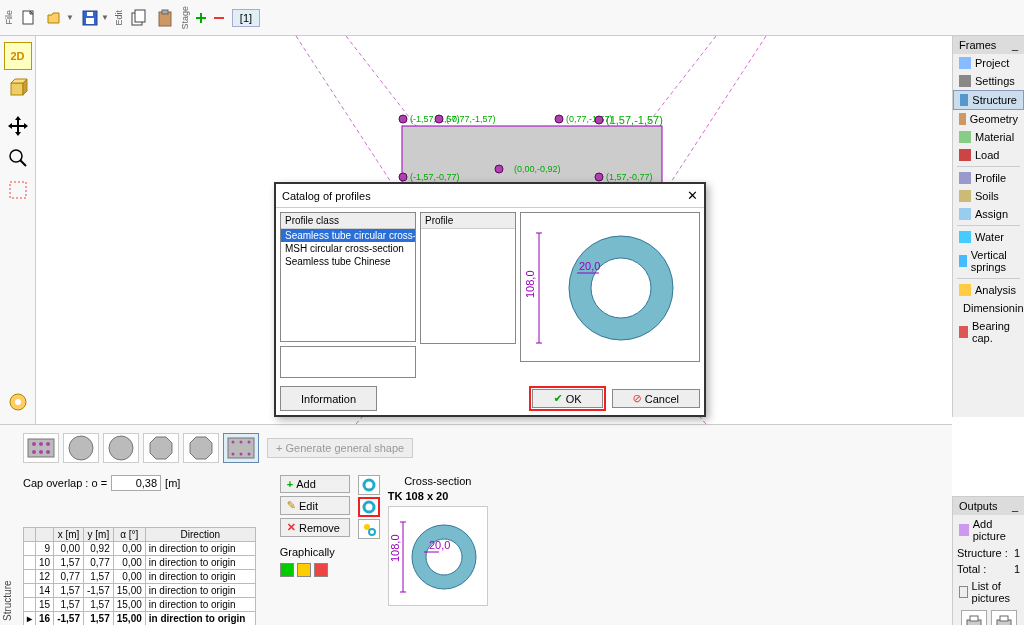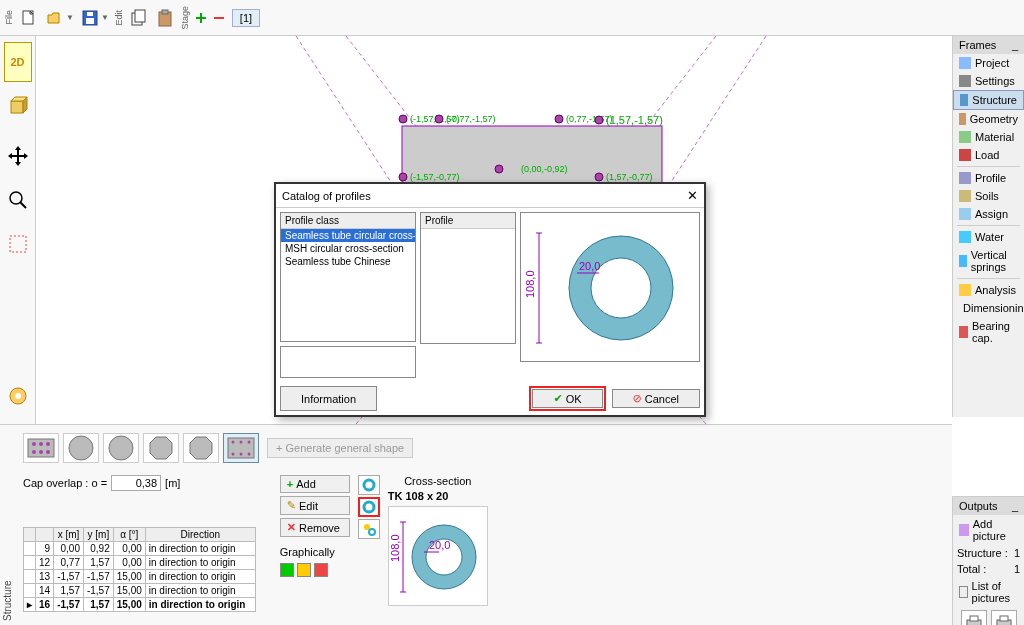--- a/index.html
+++ b/index.html
@@ -7,21 +7,21 @@
 
 
 .top-toolbar { height: 36px; border-bottom: 1px solid #ccc; display: flex; align-items: center; padding: 0 2px; background: #f8f8f8; }
 .top-toolbar .btn { width: 24px; height: 24px; margin: 0 1px; border: 1px solid transparent; display: flex; align-items: center; justify-content: center; cursor: pointer; }
 .vlabel { writing-mode: vertical-rl; transform: rotate(180deg); font-size: 9px; color: #666; padding: 0 2px; }
 .top-toolbar .dropdown-arrow { font-size: 8px; color: #666; margin-left: -2px; padding-right: 3px; }
 .top-toolbar .tab-btn { background: #e0eef6; border: 1px solid #aac; padding: 2px 7px; margin-left: 4px; cursor: pointer; }
 
 
 .left-toolbar { position: absolute; left: 0; top: 36px; width: 36px; height: 388px; border-right: 1px solid #ccc; background: #f8f8f8; display: flex; flex-direction: column; align-items: center; padding-top: 4px; }
-.left-toolbar .lbtn { width: 28px; height: 40px; margin: 2px 7px; border: 1px solid transparent; display: flex; align-items: center; justify-content: center; cursor: pointer; }
+.left-toolbar .lbtn { width: 28px; height: 28px; margin: 2px 7px; border: 1px solid transparent; display: flex; align-items: center; justify-content: center; cursor: pointer; }
 .left-toolbar .lbtn.active { border: 1px solid #b90; background: #ffffc0; }
 .left-toolbar .gear { position: absolute; bottom: 6px; }
 
 
 .canvas { position: absolute; left: 36px; top: 36px; right: 72px; height: 388px; background: #fff; overflow: hidden; }
 
 
 .right-panel { position: absolute; right: 0; top: 36px; width: 72px; height: 381px; background: #f0f0f0; border-left: 1px solid #ccc; }
 .rp-header { background: #dcdcdc; padding: 3px 6px; font-size: 11px; display: flex; justify-content: space-between; align-items: center; cursor: pointer; }
 .rp-item { padding: 3px 6px; display: flex; align-items: center; gap: 4px; cursor: pointer; font-size: 10px; }
@@ -208,21 +208,21 @@
         <circle cx="5" cy="5" r="4" fill="#a4a" stroke="#606"></circle>
       </svg>
       <span style="color:#0a0;font-size:9px">(0,77,-1,57)</span>
     </div>
     <div style="position: absolute; left: 558px; top: 78px; display: flex; align-items: center; gap: 2px;">
       <svg width="10" height="10">
         <circle cx="5" cy="5" r="4" fill="#a4a" stroke="#606"></circle>
       </svg>
       <span style="color:#0a0;font-size:11px">(1,57,-1,57)</span>
     </div>
-    <div style="position: absolute; left: 458px; top: 128px; display: flex; align-items: flex-start; gap: 17px;">
+    <div style="position: absolute; left: 458px; top: 128px; display: flex; align-items: flex-start; gap: 10px;">
       <svg width="10" height="10">
         <circle cx="5" cy="5" r="4" fill="#a4a" stroke="#606"></circle>
       </svg>
       <span style="color:#0a0;font-size:9px">(0,00,-0,92)</span>
     </div>
     <div style="position: absolute; left: 362px; top: 136px; display: flex; align-items: center; gap: 2px;">
       <svg width="10" height="10">
         <circle cx="5" cy="5" r="4" fill="#a4a" stroke="#606"></circle>
       </svg>
       <span style="color:#0a0;font-size:9px">(-1,57,-0,77)</span>
@@ -412,39 +412,47 @@
               <tr>
                 <td class="expand-col"></td>
                 <td>9</td>
                 <td>0,00</td>
                 <td>0,92</td>
                 <td>0,00</td>
                 <td class="direction">in direction to origin</td>
               </tr>
               <tr>
                 <td class="expand-col"></td>
+                <td>10</td>
+                <td>1,57</td>
+                <td>0,77</td>
+                <td>0,00</td>
+                <td class="direction">in direction to origin</td>
+              </tr>
+              <tr>
+                <td class="expand-col"></td>
                 <td>12</td>
                 <td>0,77</td>
                 <td>1,57</td>
                 <td>0,00</td>
                 <td class="direction">in direction to origin</td>
               </tr>
               <tr>
                 <td class="expand-col"></td>
-                <td>13</td>
-                <td>-1,57</td>
+                <td>14</td>
+                <td>1,57</td>
                 <td>-1,57</td>
                 <td>15,00</td>
                 <td class="direction">in direction to origin</td>
               </tr>
               <tr>
                 <td class="expand-col"></td>
-                <td>14</td>
+                <td>15</td>
                 <td>1,57</td>
-                <td>-1,57</td>
+                <td>1,57</td>
                 <td>15,00</td>
                 <td class="direction">in direction to origin</td>
               </tr>
               <tr class="bold">
                 <td class="expand-col">▸</td>
                 <td>16</td>
                 <td>-1,57</td>
                 <td>1,57</td>
                 <td>15,00</td>
                 <td class="direction">in direction to origin</td>

